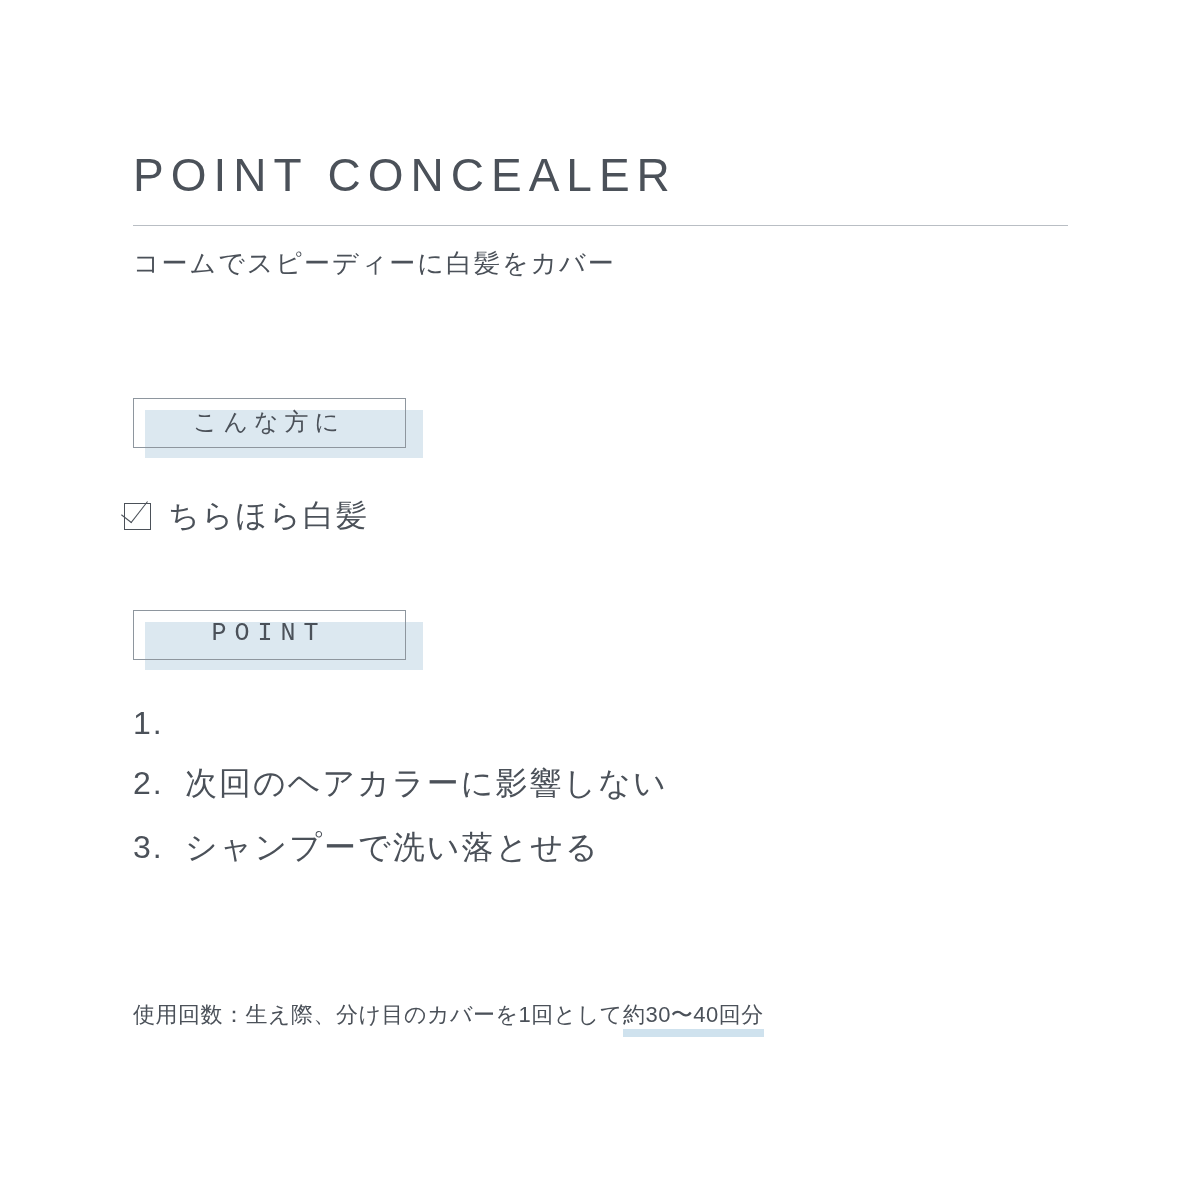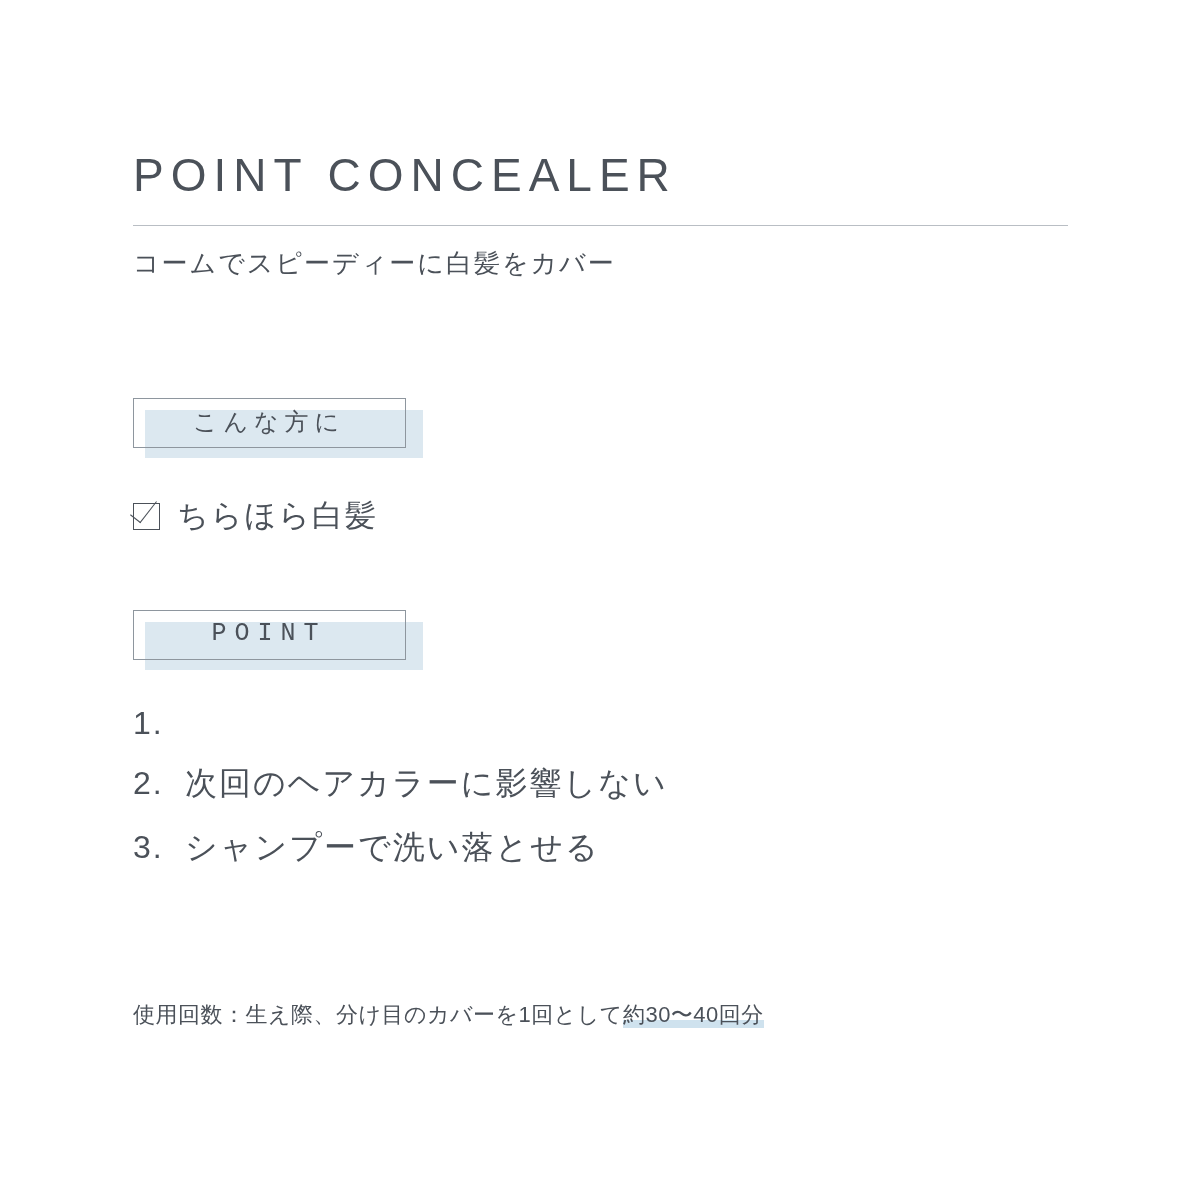--- a/index.html
+++ b/index.html
@@ -100,21 +100,21 @@
     font-size: 25px;
     letter-spacing: 8px;
   }
 
   #chip-target { left: 133px; top: 398px; }
   #chip-point  { left: 133px; top: 610px; font-family: Liberation Mono, monospace; }
 
   
   .checklist {
     position: absolute;
-    left: 133px;
+    left: 124px;
     top: 495px;
     display: flex;
     align-items: flex-start;
     gap: 58px;
   }
   .check-item {
     display: flex;
     align-items: center;
     gap: 17px;
   }
@@ -171,21 +171,21 @@
     position: absolute;
     left: 133px;
     top: 1000px;
     font-size: 22px;
     letter-spacing: 0.5px;
     color: #4b5159;
     white-space: nowrap;
   }
   .footnote .hl {
     background: linear-gradient(to top, #cfe2ee 0 8px, transparent 8px 100%);
-    padding-bottom: 1px;
+    padding-bottom: 10px;
   }
 </style>
 </head>
 <body>
 
 <div class="page">
 
   <div class="title-block">
     <div class="main-title">POINT CONCEALER</div>
     <div class="title-rule"></div>

